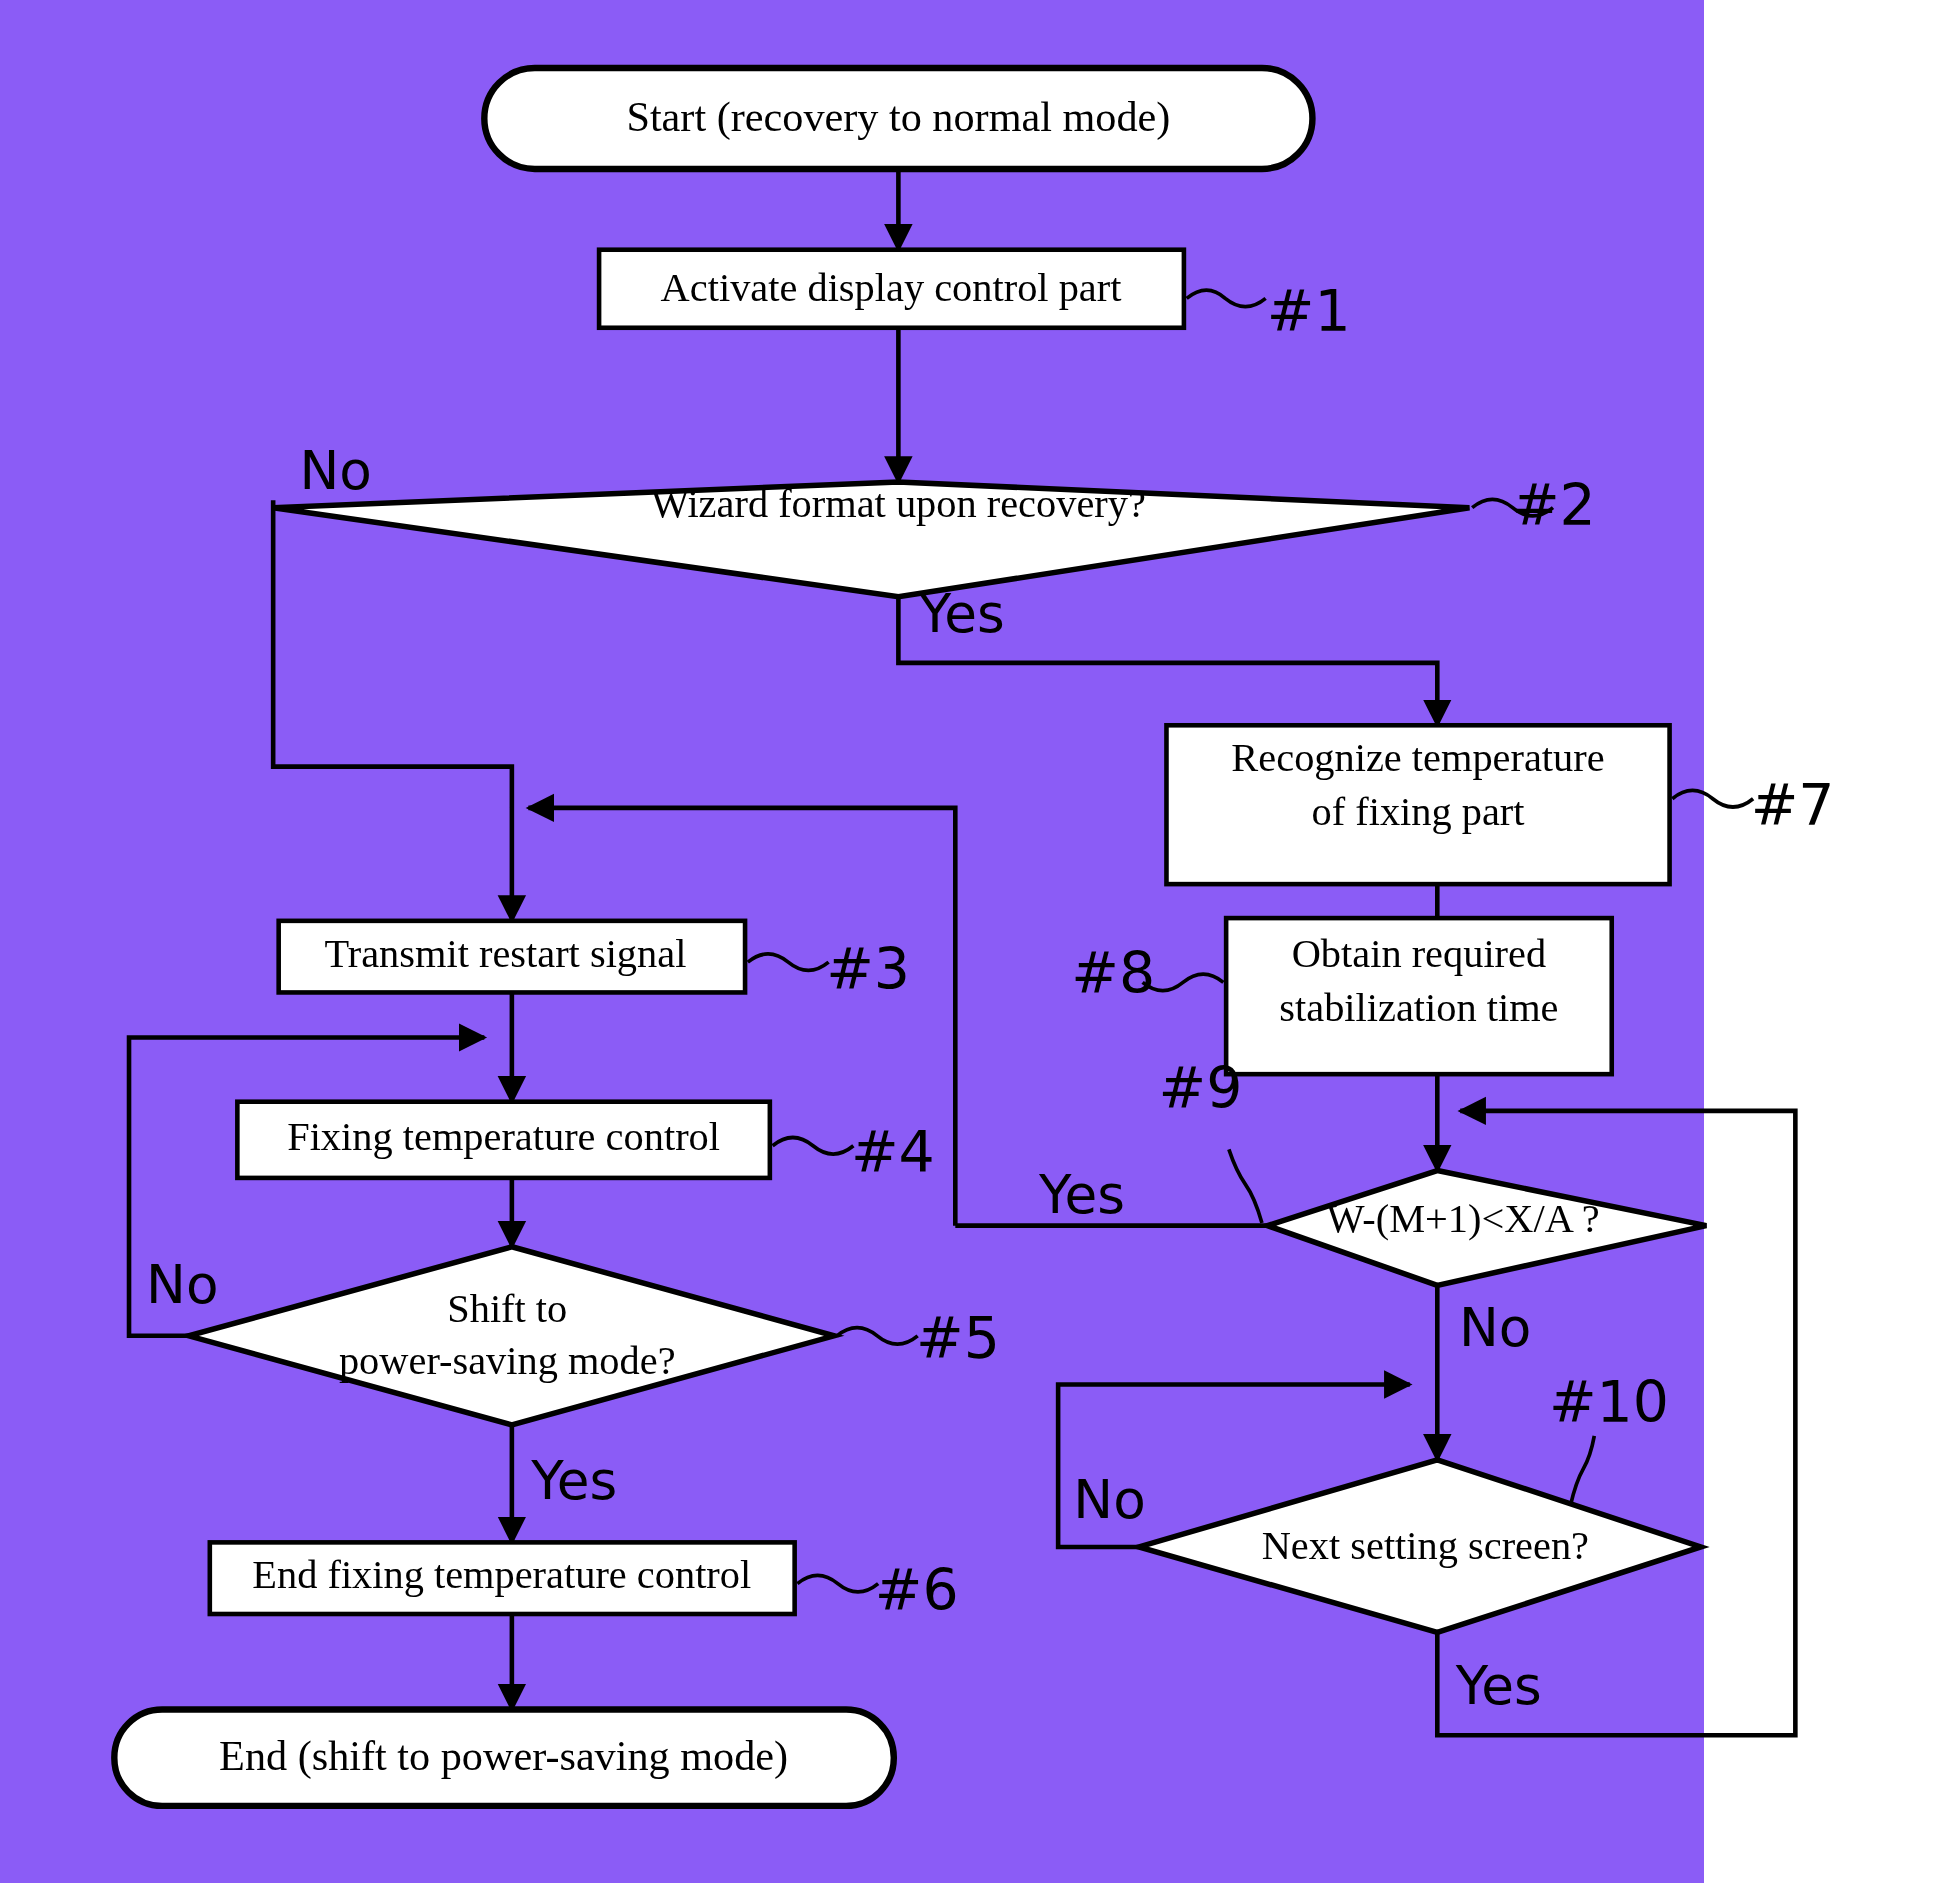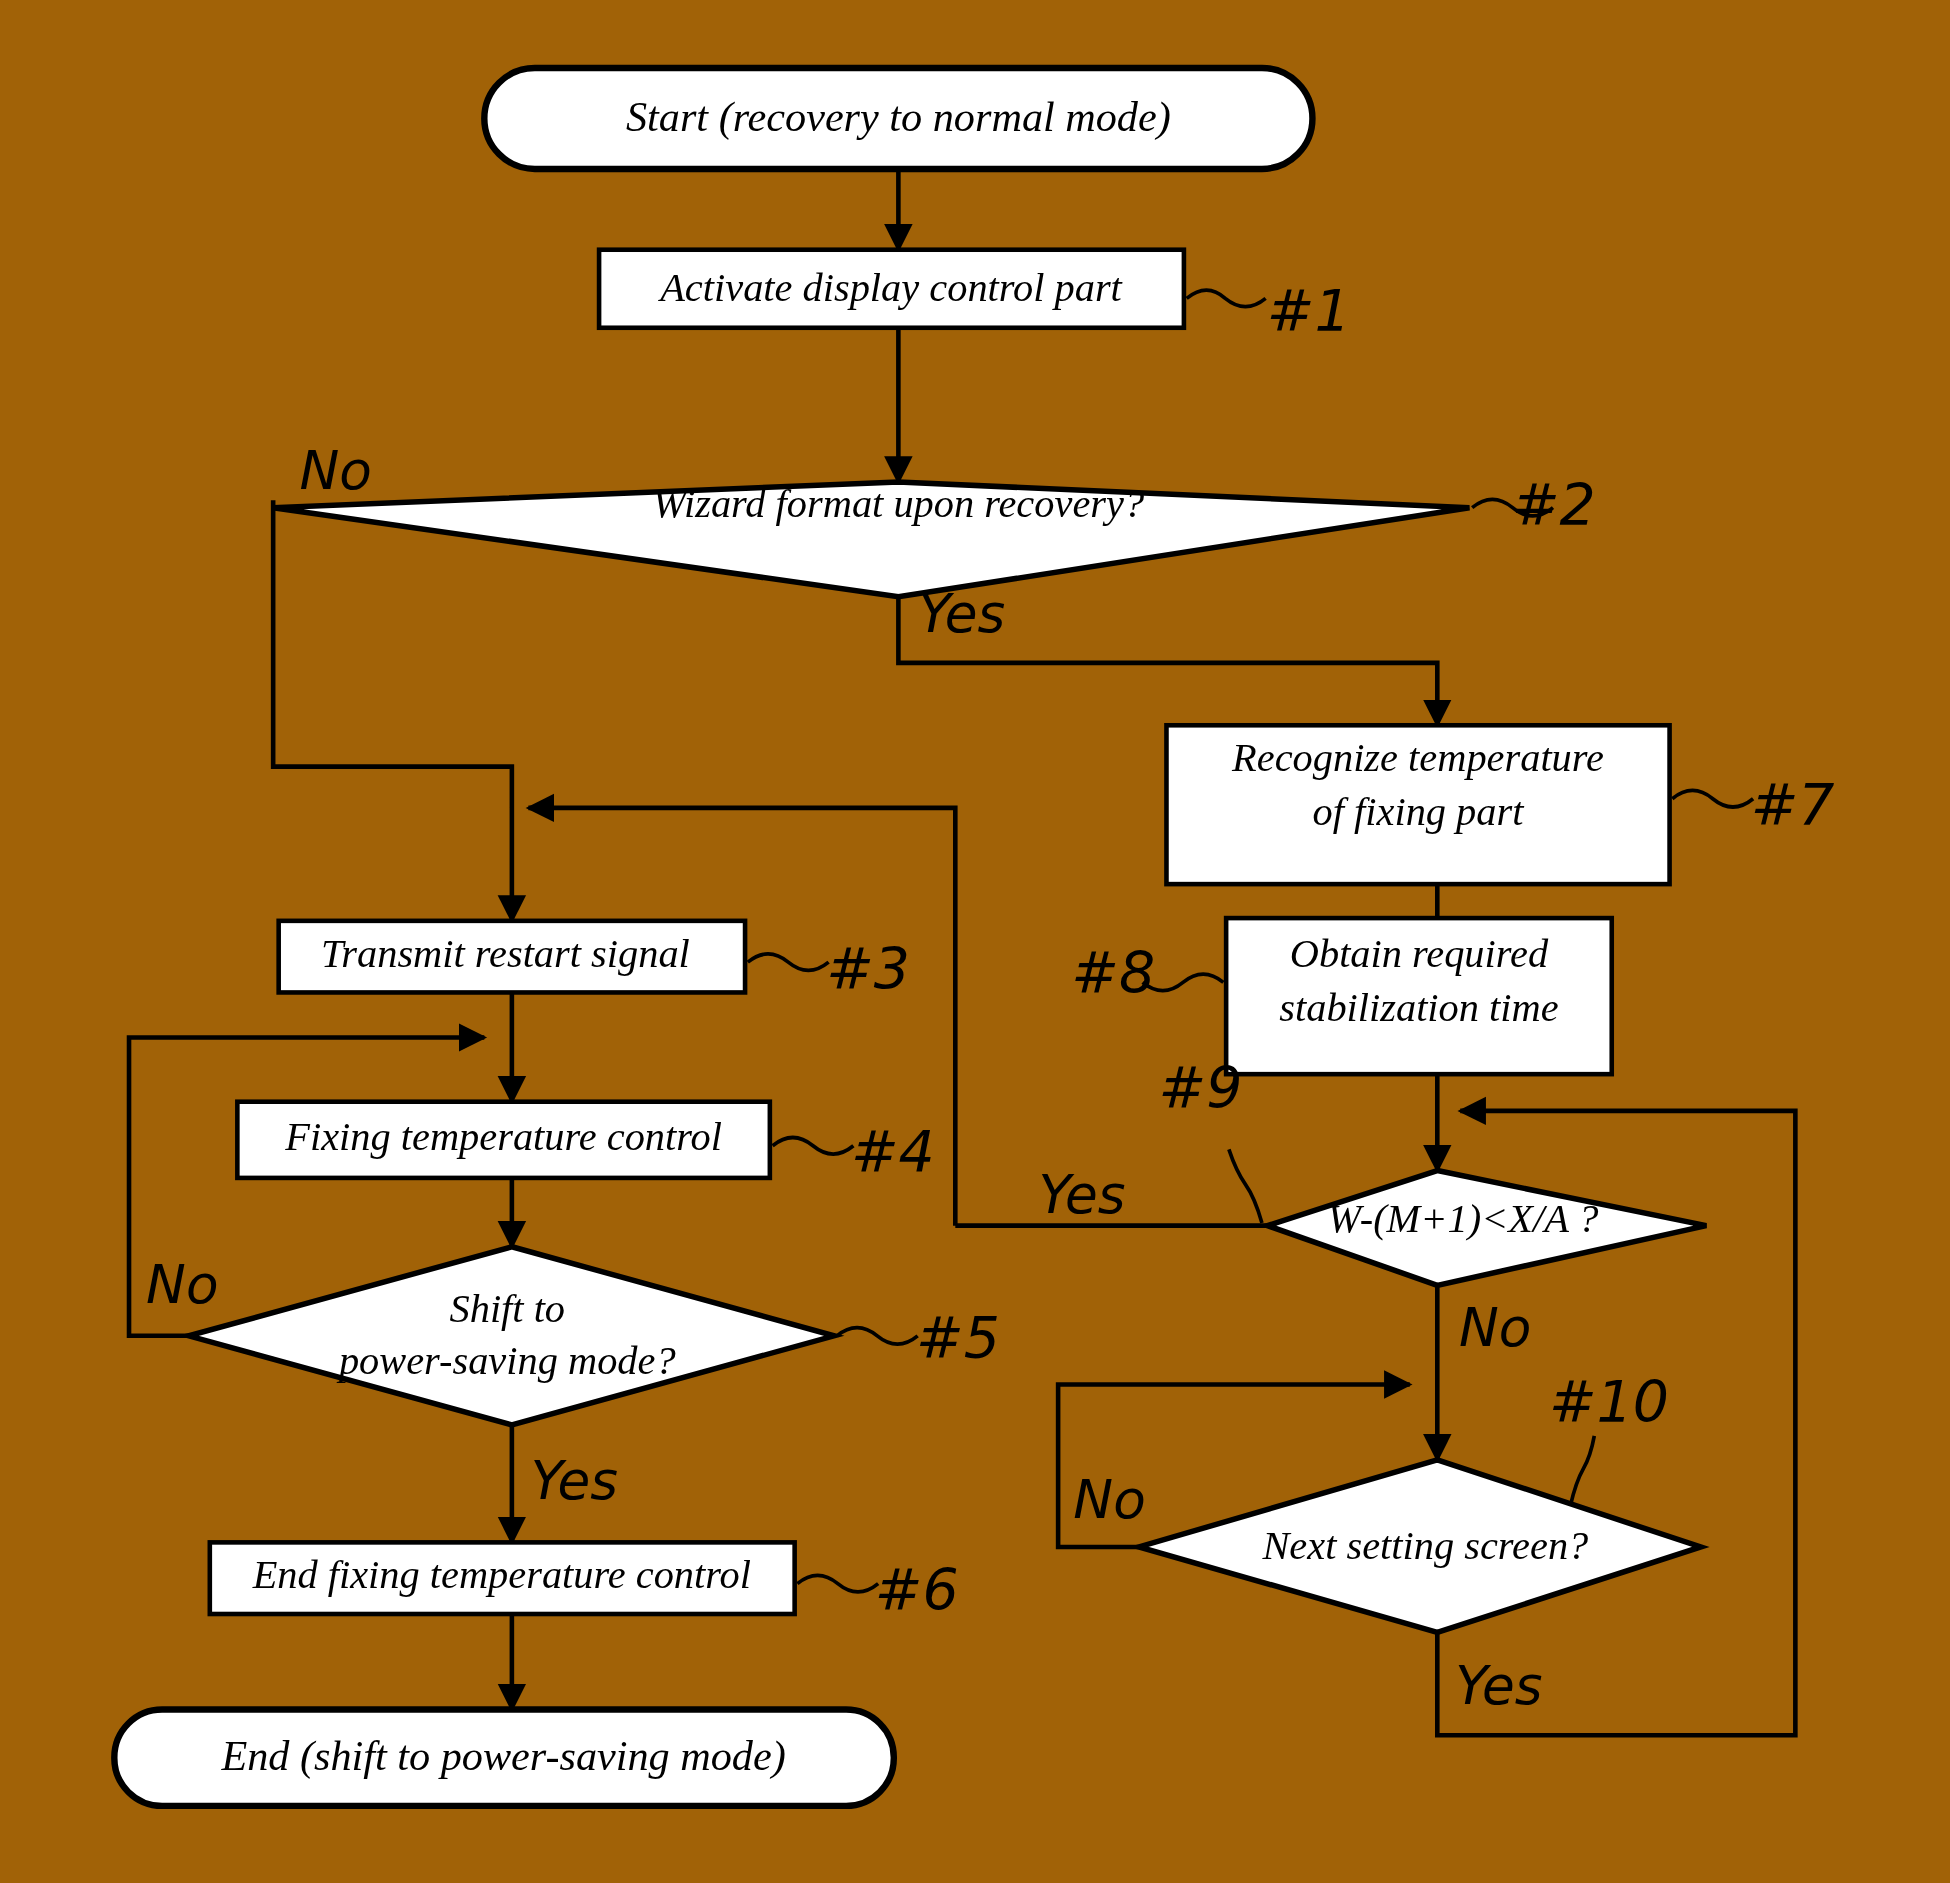--- a/index.html
+++ b/index.html
@@ -8,24 +8,23 @@
     background: #ffffff;
   }
   body {
     width: 1951px;
     height: 1883px;
     font-family: "Liberation Serif", "DejaVu Serif", serif;
     overflow: hidden;
   }
   #flowchart-root {
     position: relative;
-    width: 1950px;
+    width: 1704px;
     height: 1883px;
-    background: #a16207;
-    font-style: italic;
+    background: #8b5cf6;
   }
   svg.chart-canvas {
     position: absolute;
     top: 0;
     left: 0;
     width: 1951px;
     height: 1883px;
     display: block;
   }
   .node-shape {

